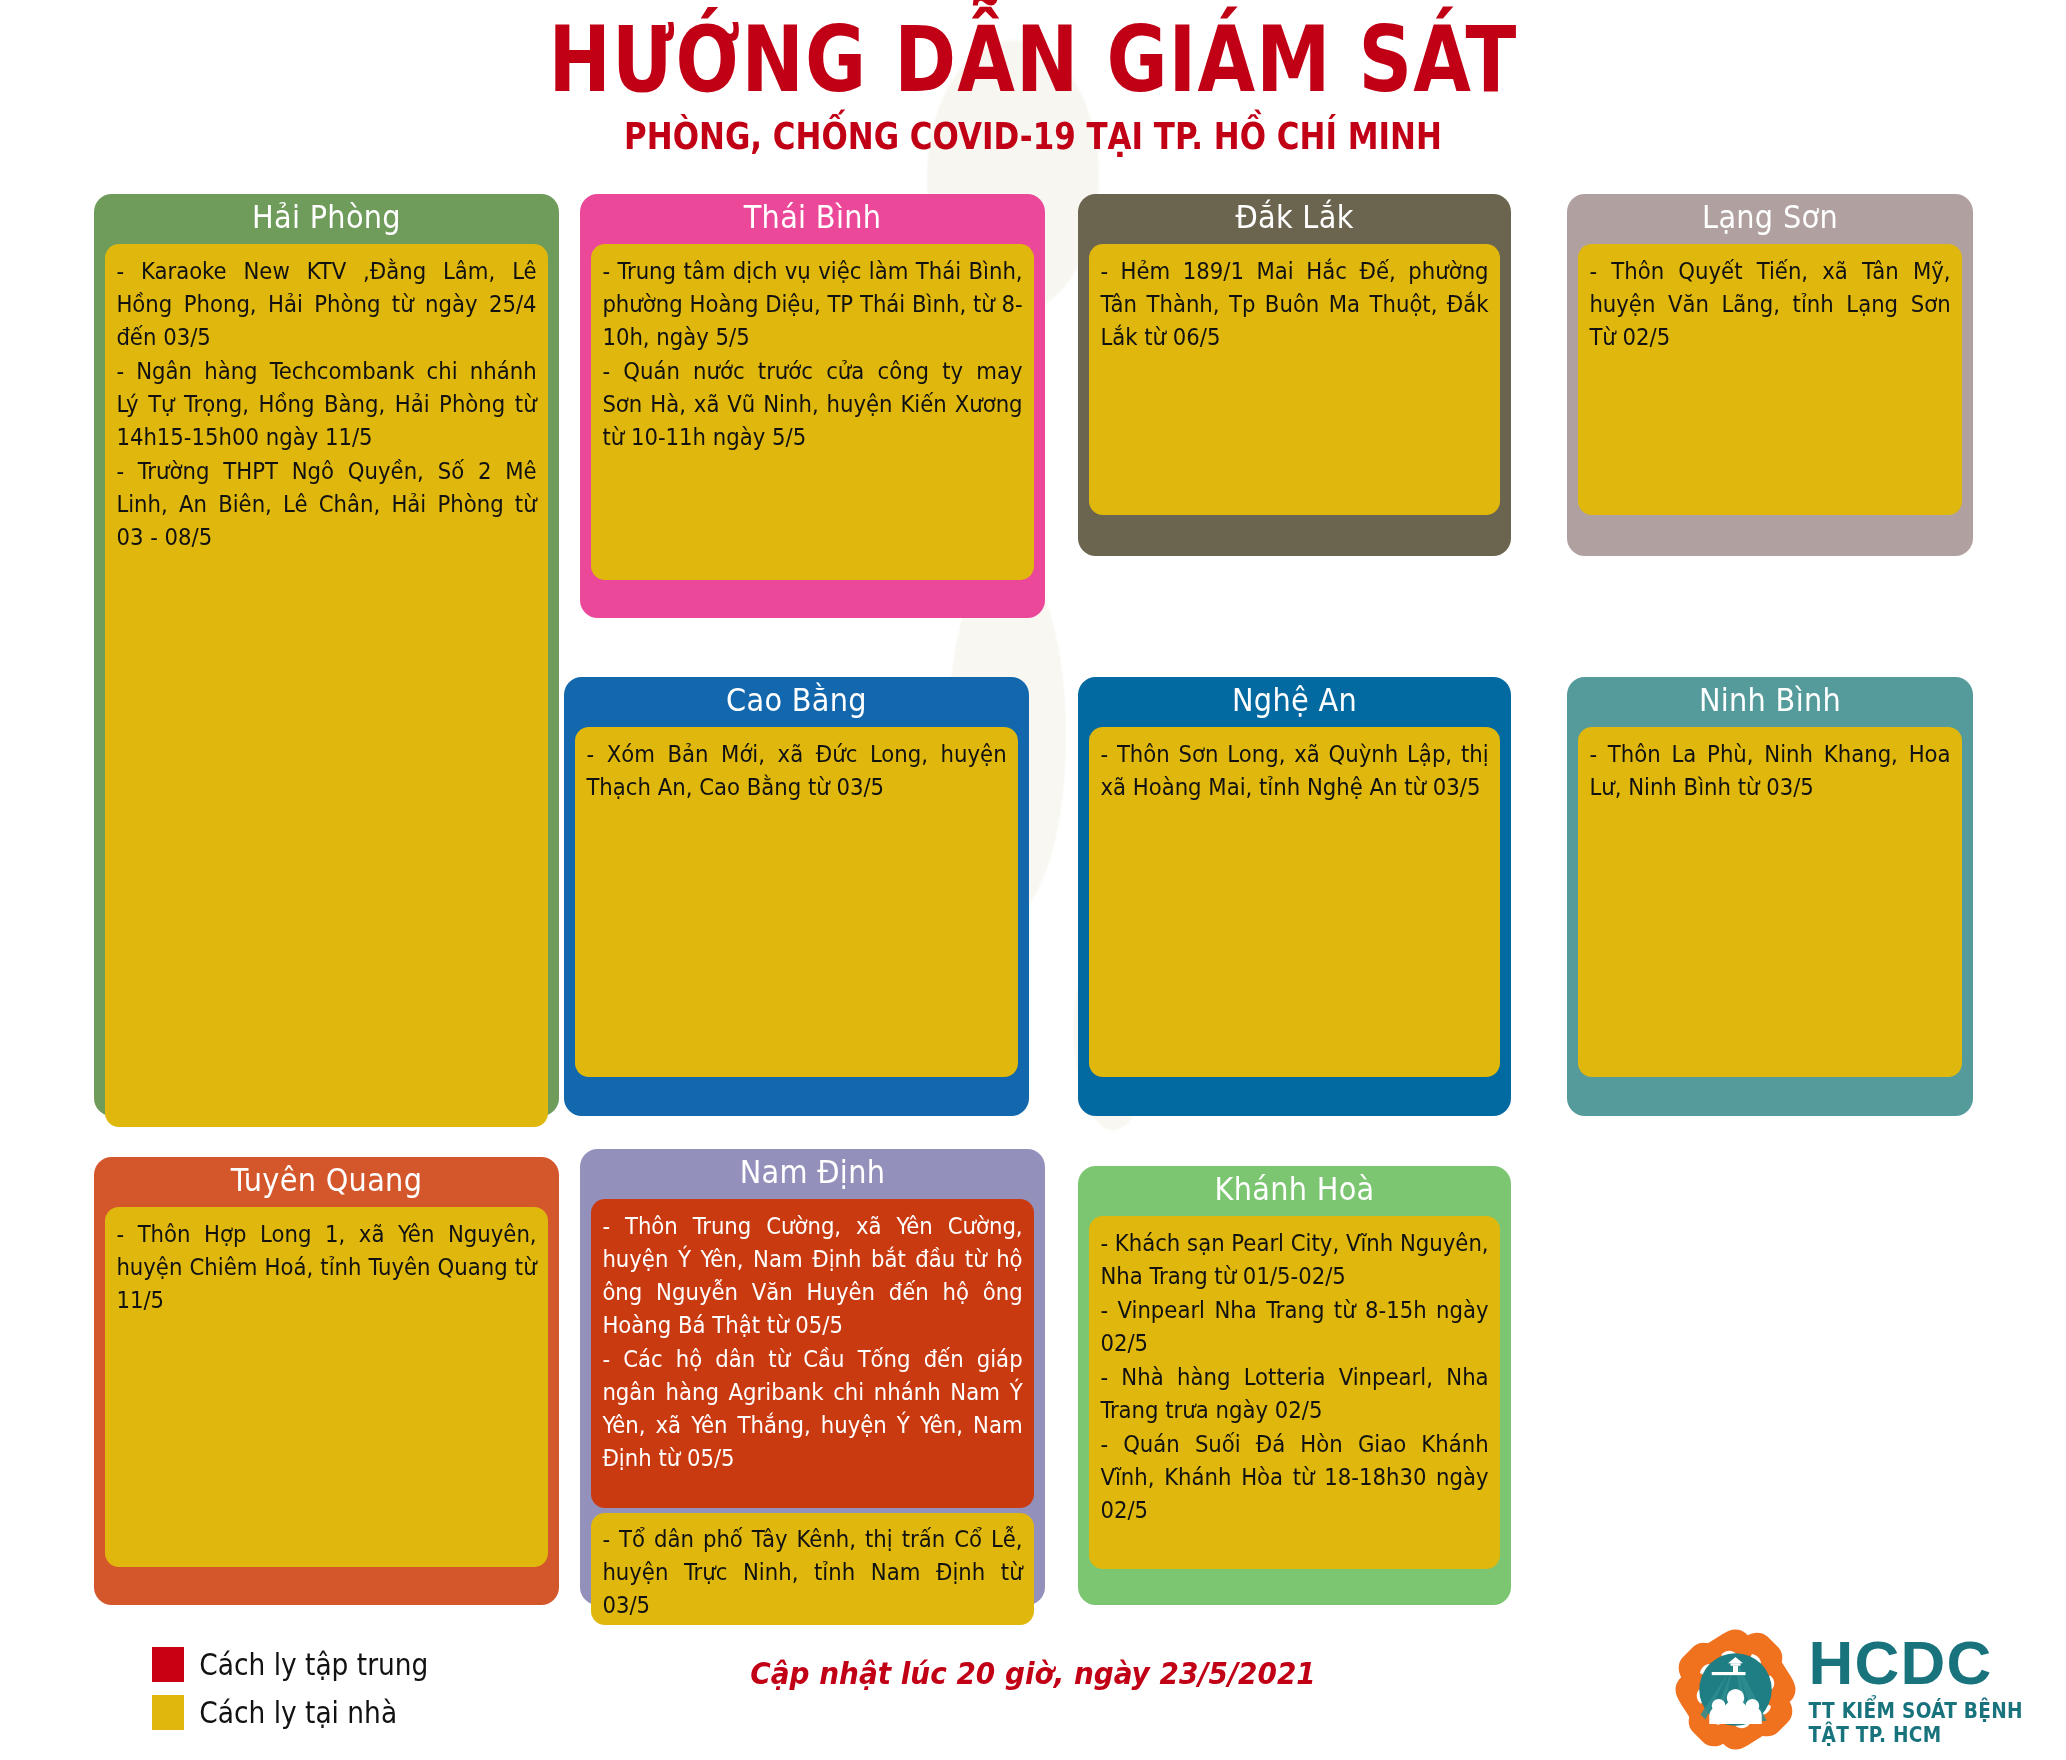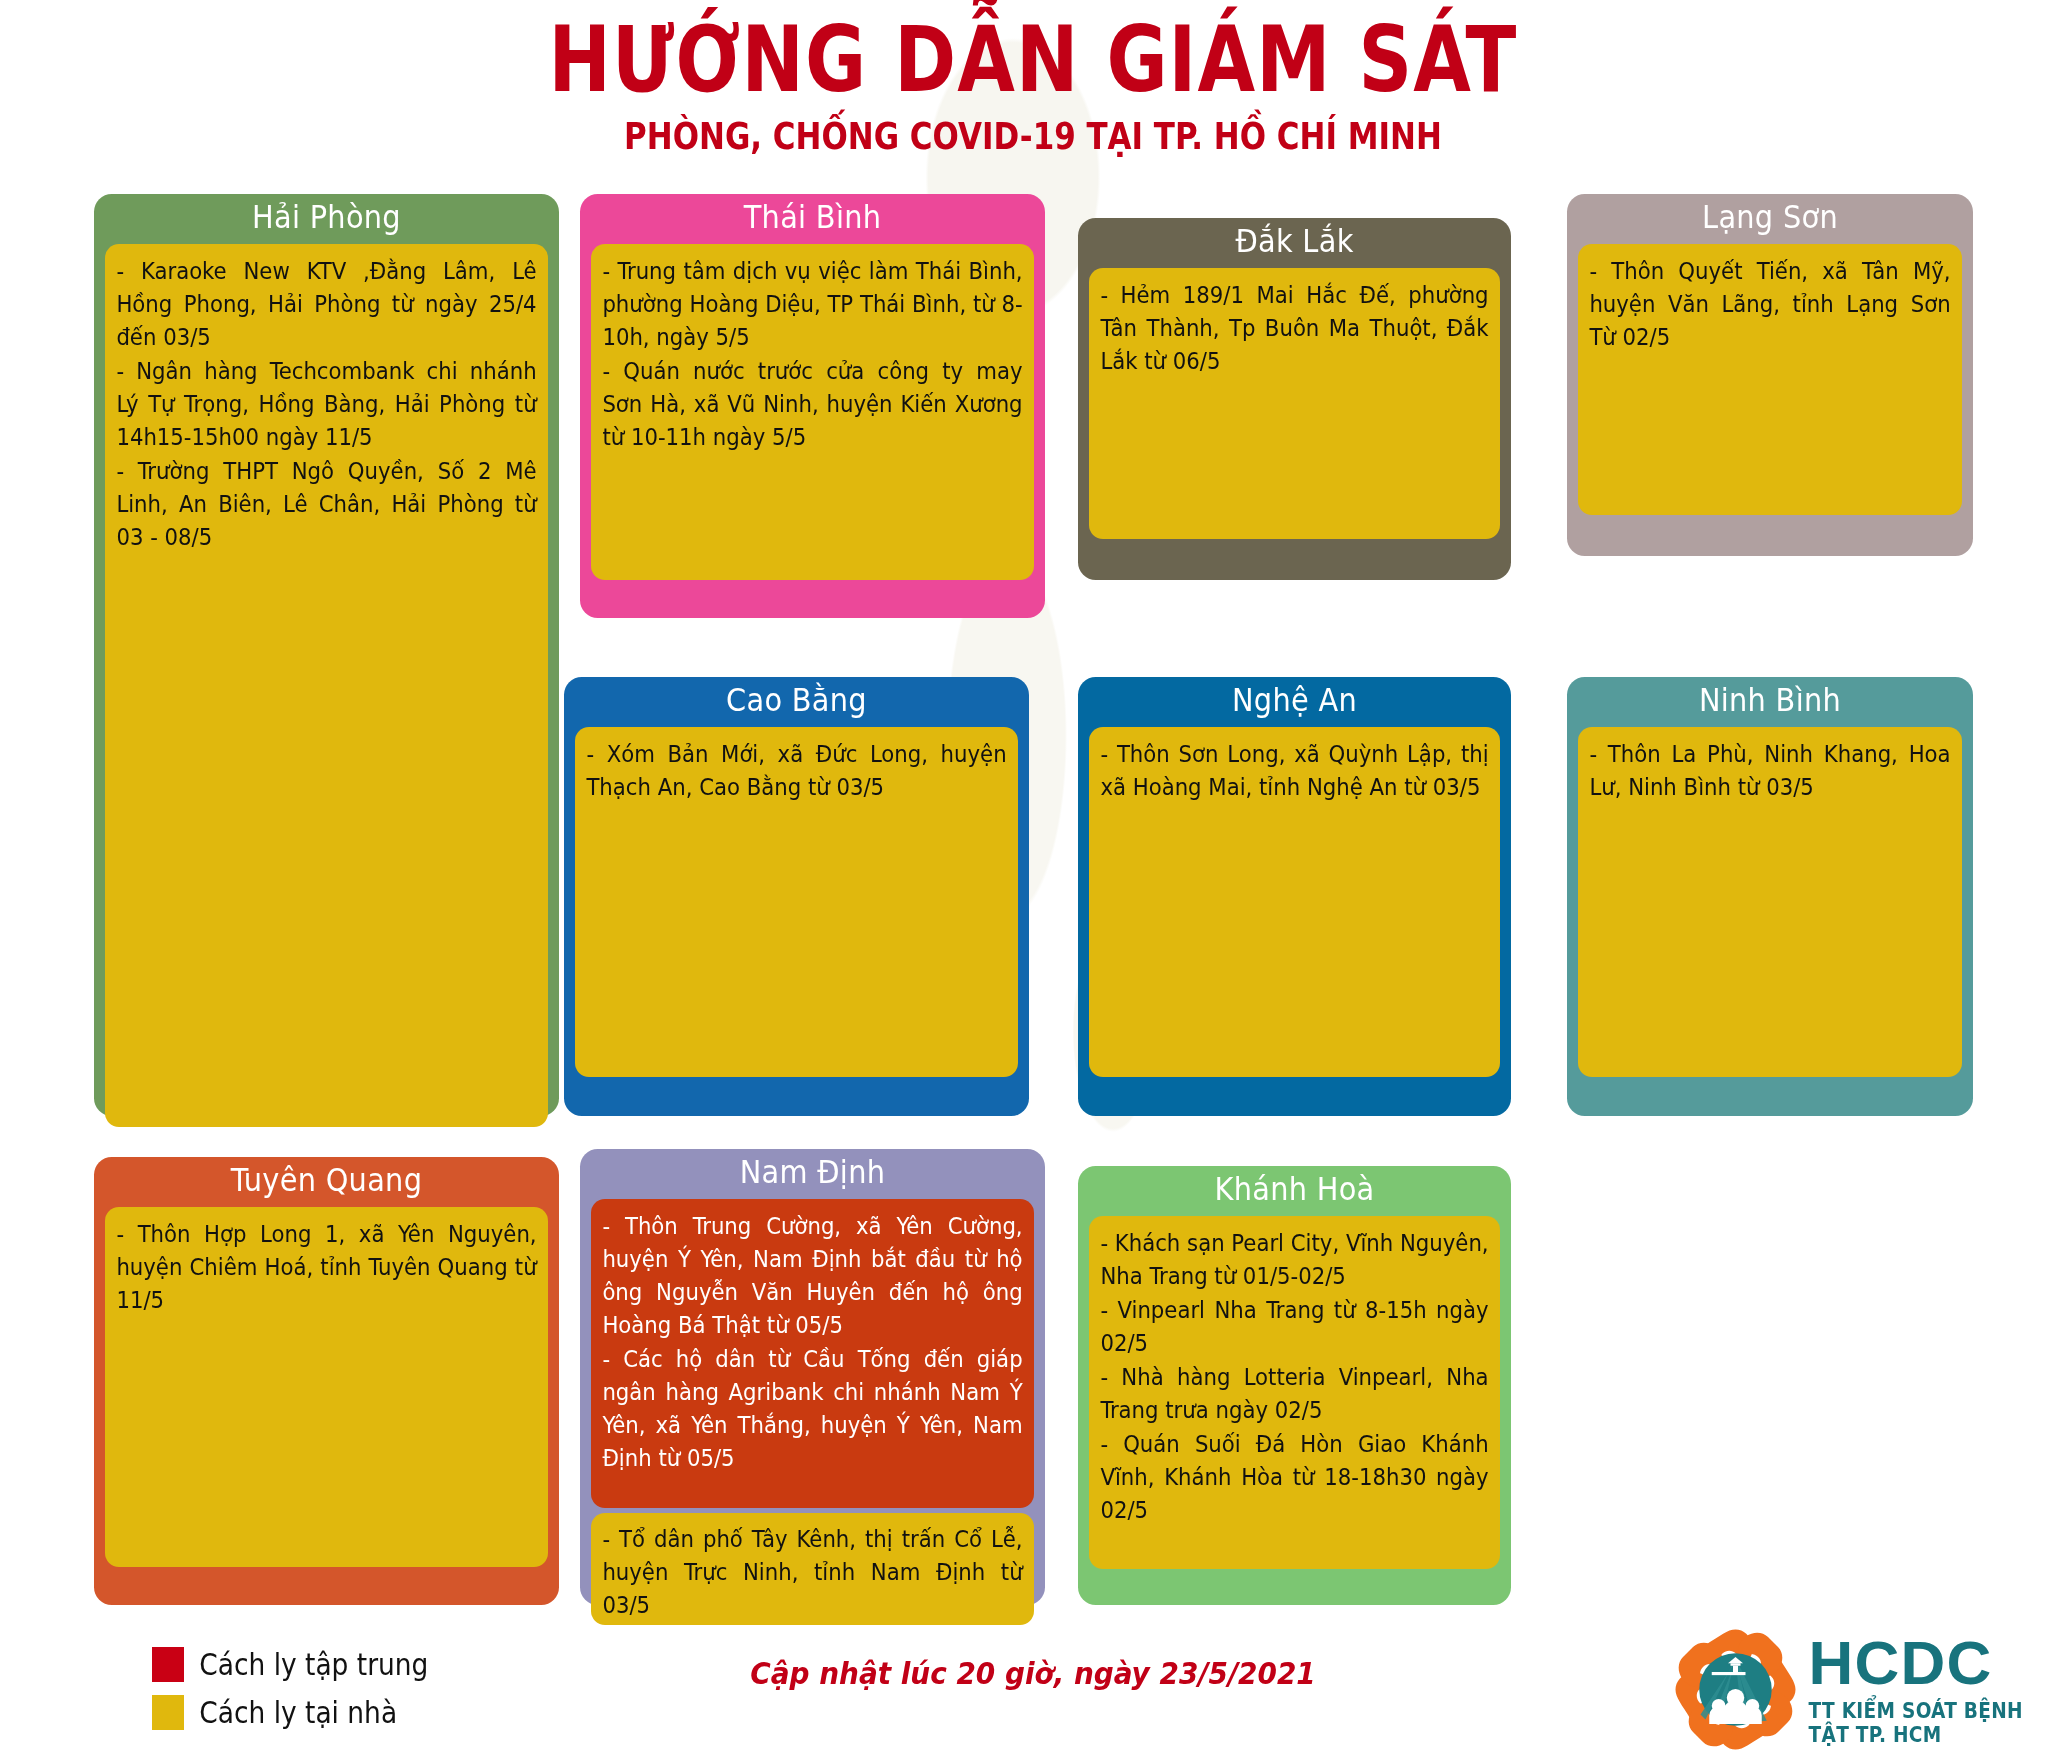--- a/index.html
+++ b/index.html
@@ -116,21 +116,21 @@
         <p>- Trường THPT Ngô Quyền, Số 2 Mê Linh, An Biên, Lê Chân, Hải Phòng từ 03 - 08/5</p>
       </div>
     </div>
     <div class="card" style="left: 580px; top: 194px; width: 465px; height: 424px; background: #ec4899;">
       <div class="card-title">Thái Bình</div>
       <div class="box yellow" style="height: 336px;">
         <p>- Trung tâm dịch vụ việc làm Thái Bình, phường Hoàng Diệu, TP Thái Bình, từ 8-10h, ngày 5/5</p>
         <p>- Quán nước trước cửa công ty may Sơn Hà, xã Vũ Ninh, huyện Kiến Xương từ 10-11h ngày 5/5</p>
       </div>
     </div>
-    <div class="card" style="left: 1078px; top: 194px; width: 433px; height: 362px; background: rgb(107, 101, 80); margin-top: 24px;">
+    <div class="card" style="left: 1078px; top: 194px; width: 433px; height: 362px; background: rgb(107, 101, 80);">
       <div class="card-title">Đắk Lắk</div>
       <div class="box yellow" style="height: 271px;">
         <p>- Hẻm 189/1 Mai Hắc Đế, phường Tân Thành, Tp Buôn Ma Thuột, Đắk Lắk từ 06/5</p>
       </div>
     </div>
     <div class="card" style="left: 1567px; top: 194px; width: 406px; height: 362px; background: rgb(176, 160, 160);">
       <div class="card-title">Lạng Sơn</div>
       <div class="box yellow" style="height: 271px;">
         <p>- Thôn Quyết Tiến, xã Tân Mỹ, huyện Văn Lãng, tỉnh Lạng Sơn Từ 02/5</p>
       </div>

